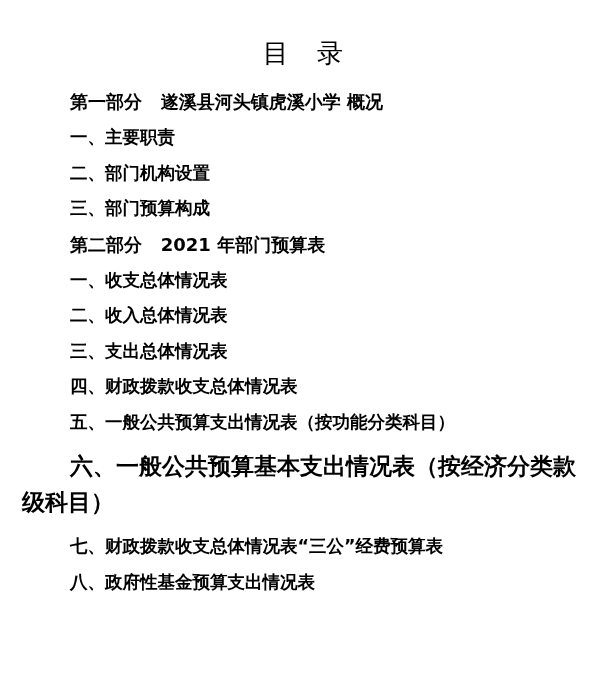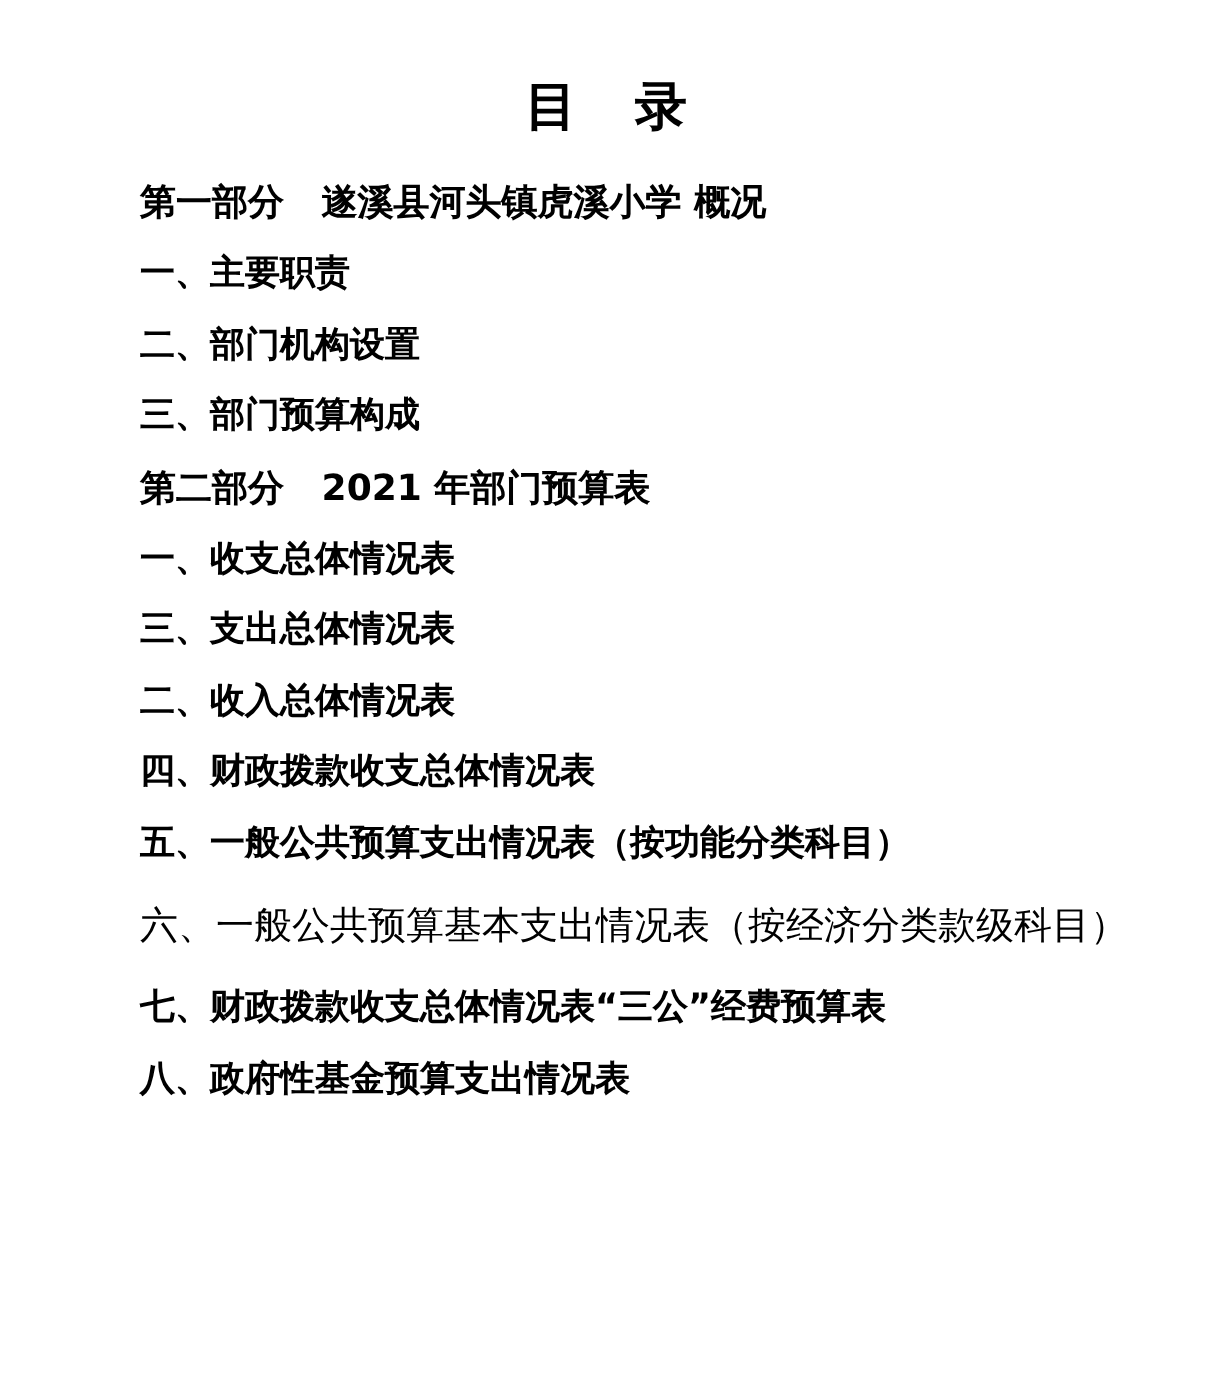--- a/index.html
+++ b/index.html
@@ -17,21 +17,21 @@
   .page {
     position: relative;
     width: 612px;
     height: 698px;
     box-sizing: border-box;
     padding: 0 18px 0 22px;
   }
   .doc-title {
     text-align: center;
     font-size: 26px;
-    font-weight: bold;
+    font-weight: normal;
     letter-spacing: 10px;
     margin-top: 36px;
     margin-bottom: 22px;
     font-family: "DejaVu Serif", "Liberation Serif", serif;
   }
   .toc {
     margin: 0;
     padding: 0;
     list-style: none;
   }
@@ -46,42 +46,42 @@
     font-weight: bold;
     text-indent: 48px;
     font-size: 18px;
   }
   .level-item {
     font-weight: bold;
     text-indent: 48px;
     font-size: 17.5px;
   }
   .wrap-item {
-    font-weight: normal;
+    font-weight: bold;
     text-indent: 48px;
-    font-size: 19px;
+    font-size: 23px;
     line-height: 1.55;
   }
 </style>
 </head>
 <body>
 
 <div class="page">
 
   <div class="doc-title">目  录</div>
 
   <div class="toc">
     <div class="toc-entry level-part">第一部分   遂溪县河头镇虎溪小学 概况</div>
     <div class="toc-entry level-item">一、主要职责</div>
     <div class="toc-entry level-item">二、部门机构设置</div>
     <div class="toc-entry level-item">三、部门预算构成</div>
     <div class="toc-entry level-part">第二部分   2021 年部门预算表</div>
     <div class="toc-entry level-item">一、收支总体情况表</div>
+    <div class="toc-entry level-item">二、收入总体情况表</div>
     <div class="toc-entry level-item">三、支出总体情况表</div>
-    <div class="toc-entry level-item">二、收入总体情况表</div>
     <div class="toc-entry level-item">四、财政拨款收支总体情况表</div>
     <div class="toc-entry level-item">五、一般公共预算支出情况表（按功能分类科目）</div>
     <div class="toc-entry wrap-item">六、一般公共预算基本支出情况表（按经济分类款级科目）</div>
     <div class="toc-entry level-item">七、财政拨款收支总体情况表“三公”经费预算表</div>
     <div class="toc-entry level-item">八、政府性基金预算支出情况表</div>
   </div>
 
 </div>
 
 </body></html>

